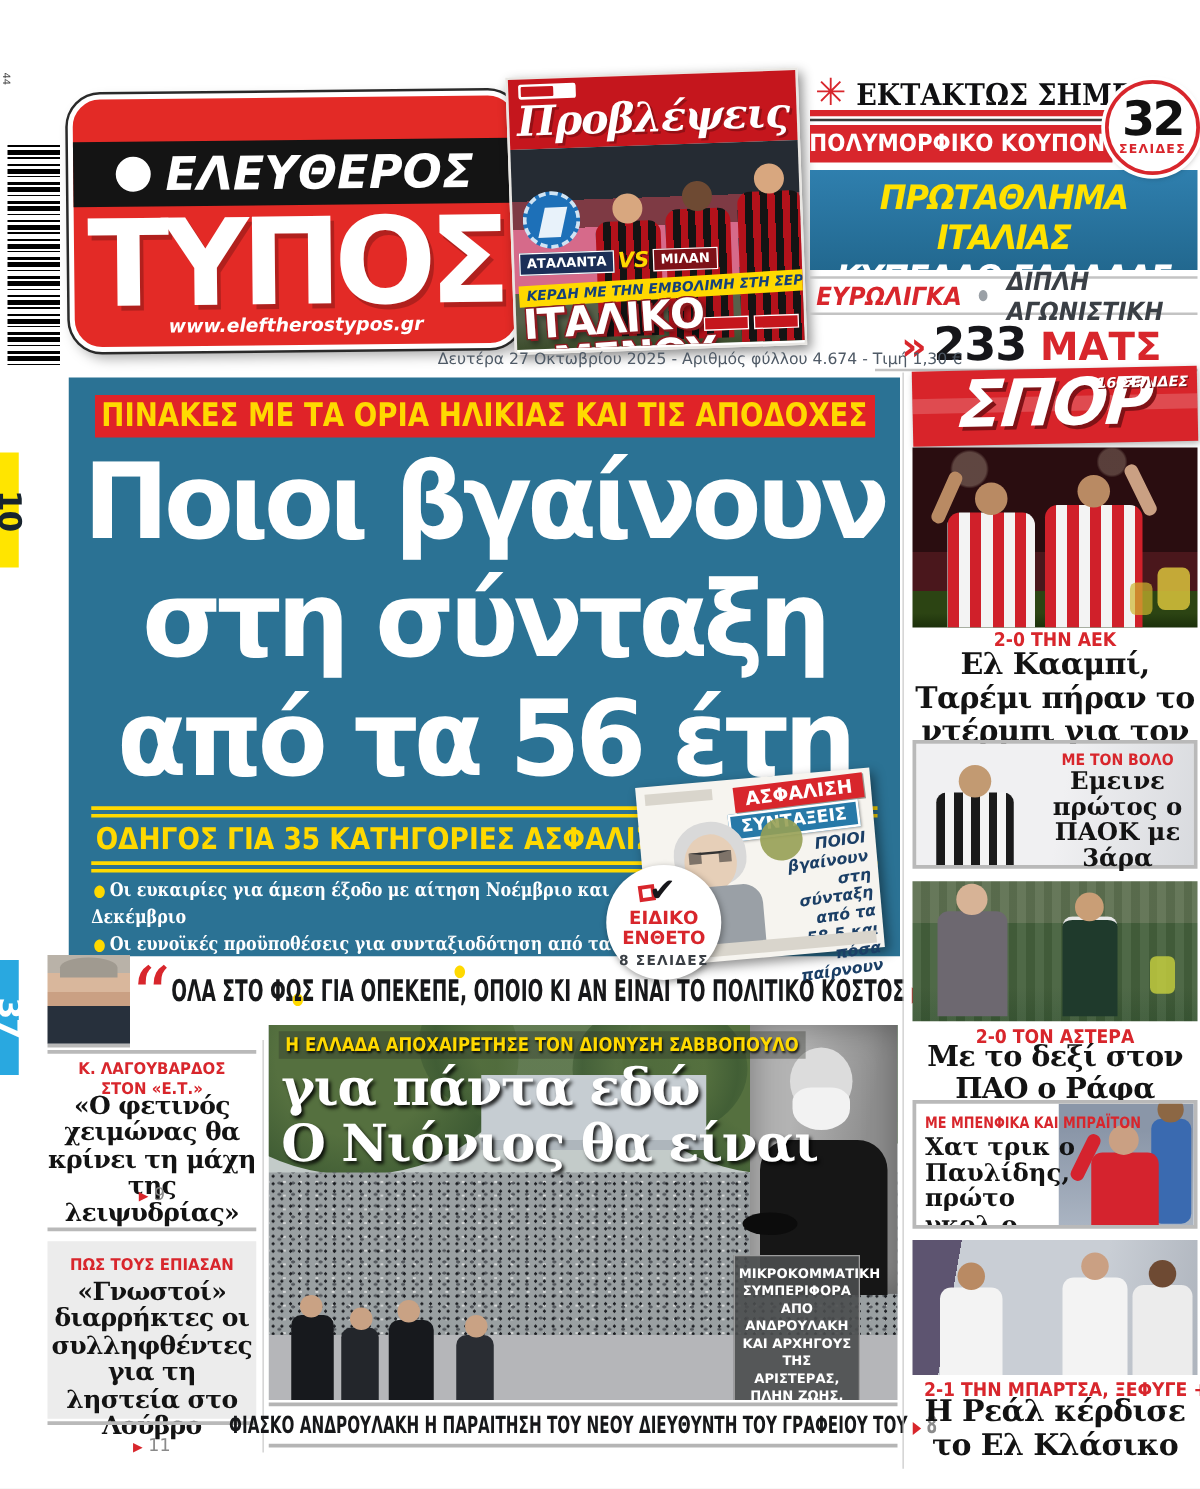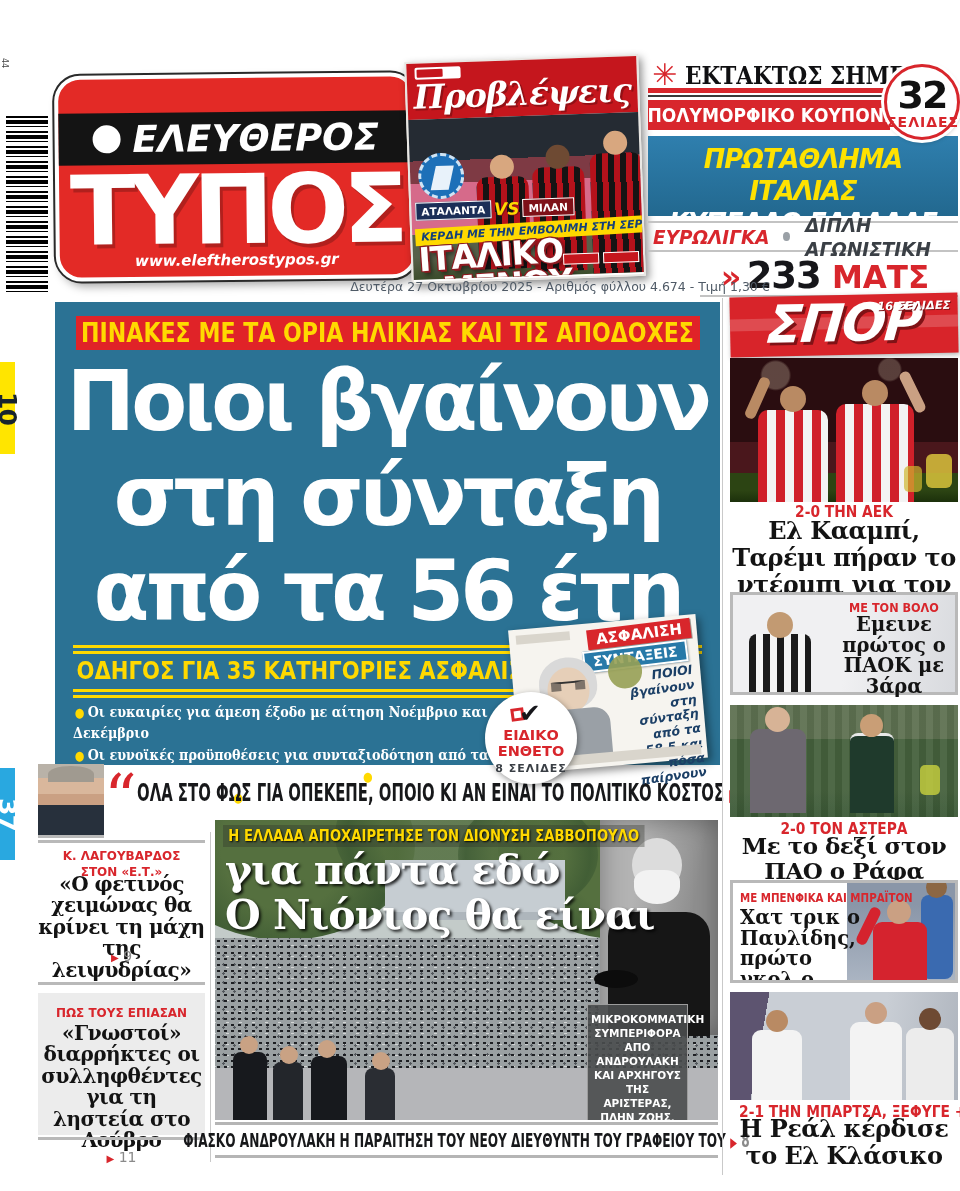--- a/index.html
+++ b/index.html
@@ -68,21 +68,21 @@
   #tr-eyebrow .star { color:#d8262c; font-size:30px; line-height:1; }
   #tr-eyebrow .txt { font-family:"DejaVu Serif",serif; font-weight:800; font-size:24px; color:#101012;
                      transform:scaleX(.9); transform-origin:0 50%; white-space:nowrap; }
   #tr-redrule { left:648px; top:88px; width:310px; height:5px; background:#d8262c; }
   #tr-darkrule { left:648px; top:95px; width:310px; height:2px; background:#3a3a3a; }
   #tr-coupon { left:648px; top:100px; width:242px; height:30px; background:#d8262c; display:flex; align-items:center; justify-content:center; }
   #tr-coupon .txt { color:#fff; font-weight:800; font-size:19px; transform:scaleX(.9); white-space:nowrap; }
   #tr-circle { left:884px; top:64px; width:76px; height:76px; border-radius:50%; background:#fff; border:3px solid #d8262c;
                box-shadow:0 0 0 3px #fff, 1px 2px 5px rgba(0,0,0,.35); text-align:center; z-index:5; }
   #tr-circle .n { font-size:38px; font-weight:800; color:#111; line-height:1; margin-top:9px; letter-spacing:-2px; }
-  #tr-circle .l { font-size:14px; color:#d8262c; font-weight:800; letter-spacing:1px; }
+  #tr-circle .l { font-size:10px; color:#d8262c; font-weight:800; letter-spacing:1px; }
   #tr-blue { left:648px; top:136px; width:310px; height:80px; background:linear-gradient(#2f7fae,#22688f);
              text-align:center; padding-top:7px; font-style:italic; font-weight:800; }
   #tr-blue .y { color:#ffe200; font-size:27px; line-height:1.18; letter-spacing:-1px; transform:scaleX(.95); }
   #tr-blue .w { color:#fff; font-size:27px; line-height:1.18; letter-spacing:-1px; transform:scaleX(.95); }
   #tr-euro { left:648px; top:221px; width:310px; height:31px; border-top:2px solid #c3c3c3; border-bottom:2px solid #c3c3c3;
              display:flex; align-items:center; justify-content:center; gap:9px; font-style:italic; font-weight:800; font-size:20px; }
   #tr-euro .e { color:#d8262c; transform:scaleX(.92); }
   #tr-euro .gdot { width:9px; height:9px; border-radius:50%; background:#9aa0a6; }
   #tr-euro .a { color:#3a3f45; transform:scaleX(.92); }
   #tr-mats { left:696px; top:254px; width:258px; text-align:center; white-space:nowrap; }

